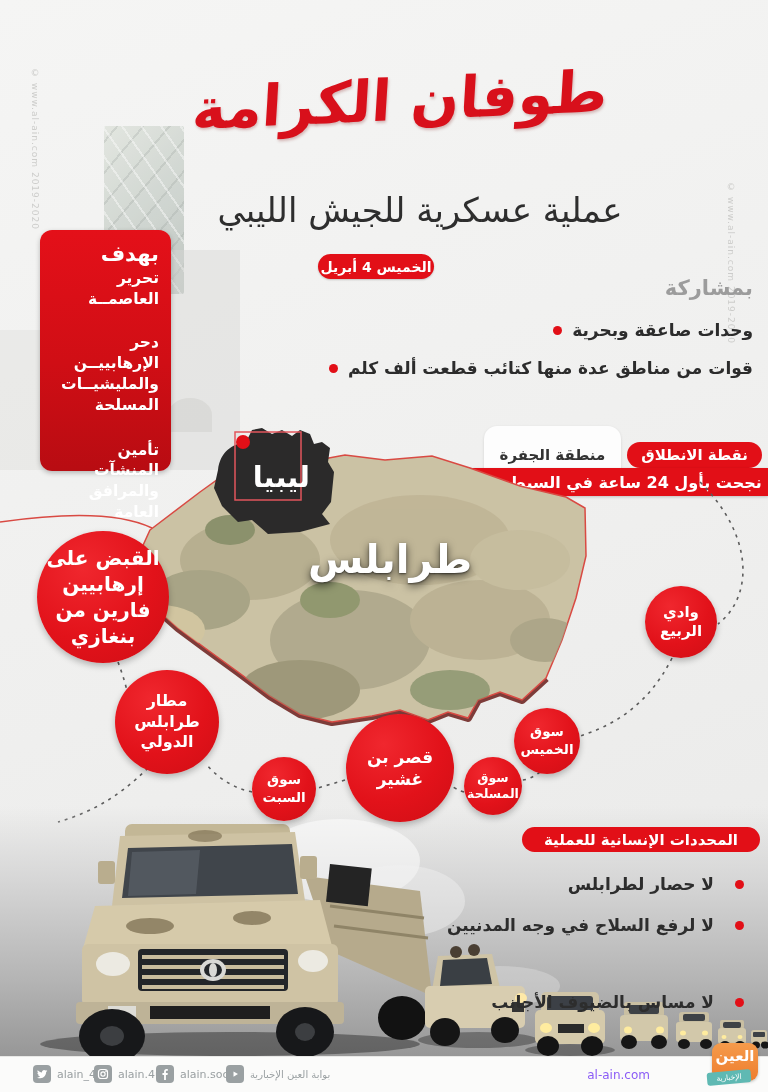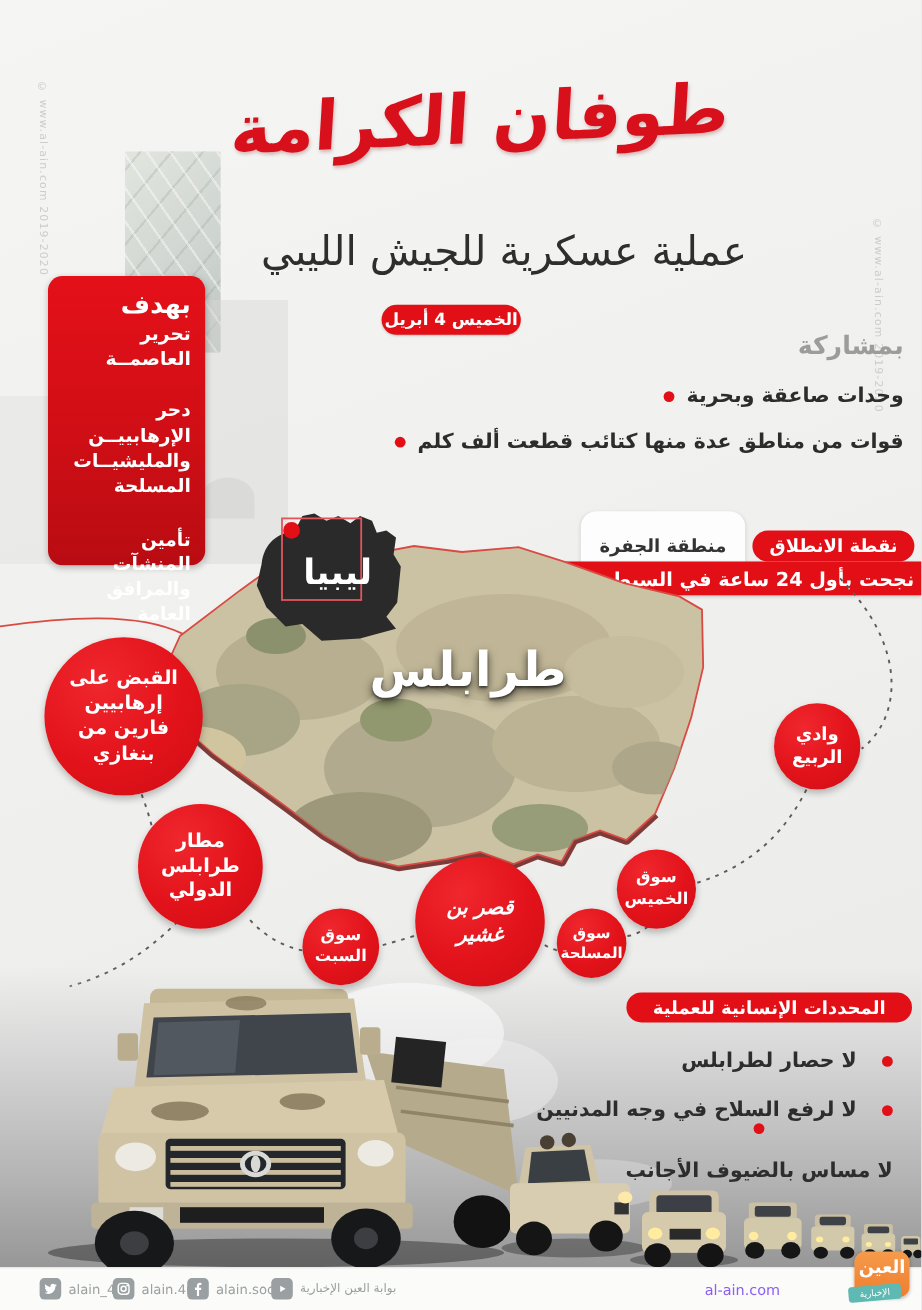--- a/index.html
+++ b/index.html
@@ -272,38 +272,38 @@
       <ellipse cx="740" cy="239" rx="5" ry="4" fill="#161616"></ellipse>
     </g>
     <g>
       <rect x="751" y="224" width="16" height="14" rx="3" fill="#cfc5a8"></rect>
       <rect x="753" y="226" width="12" height="5" rx="1" fill="#3e4246"></rect>
       <ellipse cx="756" cy="239" rx="4" ry="3.5" fill="#161616"></ellipse>
       <ellipse cx="765" cy="239" rx="4" ry="3.5" fill="#161616"></ellipse>
     </g>
   </svg>
 
-  <div class="abs bubble" style="left:37px;top:531px;width:132px;height:132px;font-size:16px;">القبض على إرهابيين فارين من بنغازي</div>
+  <div class="abs bubble" style="left:37px;top:531px;width:132px;height:132px;font-size:20px;">القبض على إرهابيين فارين من بنغازي</div>
   <div class="abs bubble" style="left:645px;top:586px;width:72px;height:72px;font-size:15px;">وادي الربيع</div>
   <div class="abs bubble" style="left:115px;top:670px;width:104px;height:104px;font-size:16px;">مطار طرابلس الدولي</div>
   <div class="abs bubble" style="left:252px;top:757px;width:64px;height:64px;font-size:13.5px;">سوق السبت</div>
-  <div class="abs bubble" style="left:346px;top:714px;width:108px;height:108px;font-size:17px;font-style:italic;">قصر بن غشير</div>
+  <div class="abs bubble" style="left:346px;top:714px;width:108px;height:108px;font-size:17px;">قصر بن غشير</div>
   <div class="abs bubble" style="left:464px;top:757px;width:58px;height:58px;font-size:12.5px;">سوق المسلحة</div>
   <div class="abs bubble" style="left:514px;top:708px;width:66px;height:66px;font-size:13.5px;">سوق الخميس</div>
 
   <div class="abs pill hum-pill">المحددات الإنسانية للعملية</div>
   <div class="abs h-item" style="right:24px;top:874px;">
     <span class="dot"></span>
     <span class="txt">لا حصار لطرابلس</span>
   </div>
   <div class="abs h-item" style="right:24px;top:915px;">
     <span class="dot"></span>
     <span class="txt">لا لرفع السلاح في وجه المدنيين</span>
   </div>
-  <div class="abs h-item" style="right:24px;top:936px;flex-direction:column;">
+  <div class="abs h-item" style="right:24px;top:992px;">
     <span class="dot"></span>
     <span class="txt">لا مساس بالضيوف الأجانب</span>
   </div>
 
   <div class="abs footer">
     <div class="soc" style="left:33px;">
       <span class="ic">
         <svg width="12" height="12" viewBox="0 0 16 16">
             <path fill="#fff" d="M15 3.8c-.5.2-1 .4-1.6.4.6-.3 1-.9 1.2-1.5-.5.3-1.1.5-1.8.7C12.3 2.8 11.6 2.5 10.8 2.5c-1.6 0-2.8 1.3-2.8 2.8 0 .2 0 .4.1.6C5.8 5.8 3.7 4.7 2.3 3c-.2.4-.4.9-.4 1.4 0 1 .5 1.8 1.2 2.3-.4 0-.9-.1-1.2-.3v.1c0 1.4 1 2.5 2.2 2.8-.2.1-.5.1-.7.1l-.5-.1c.3 1.1 1.4 1.9 2.6 2-1 .7-2.1 1.2-3.4 1.2H1.4c1.2.8 2.7 1.2 4.2 1.2 5.1 0 7.9-4.2 7.9-7.9v-.4c.6-.3 1.1-.8 1.5-1.4z"></path>
           </svg>

